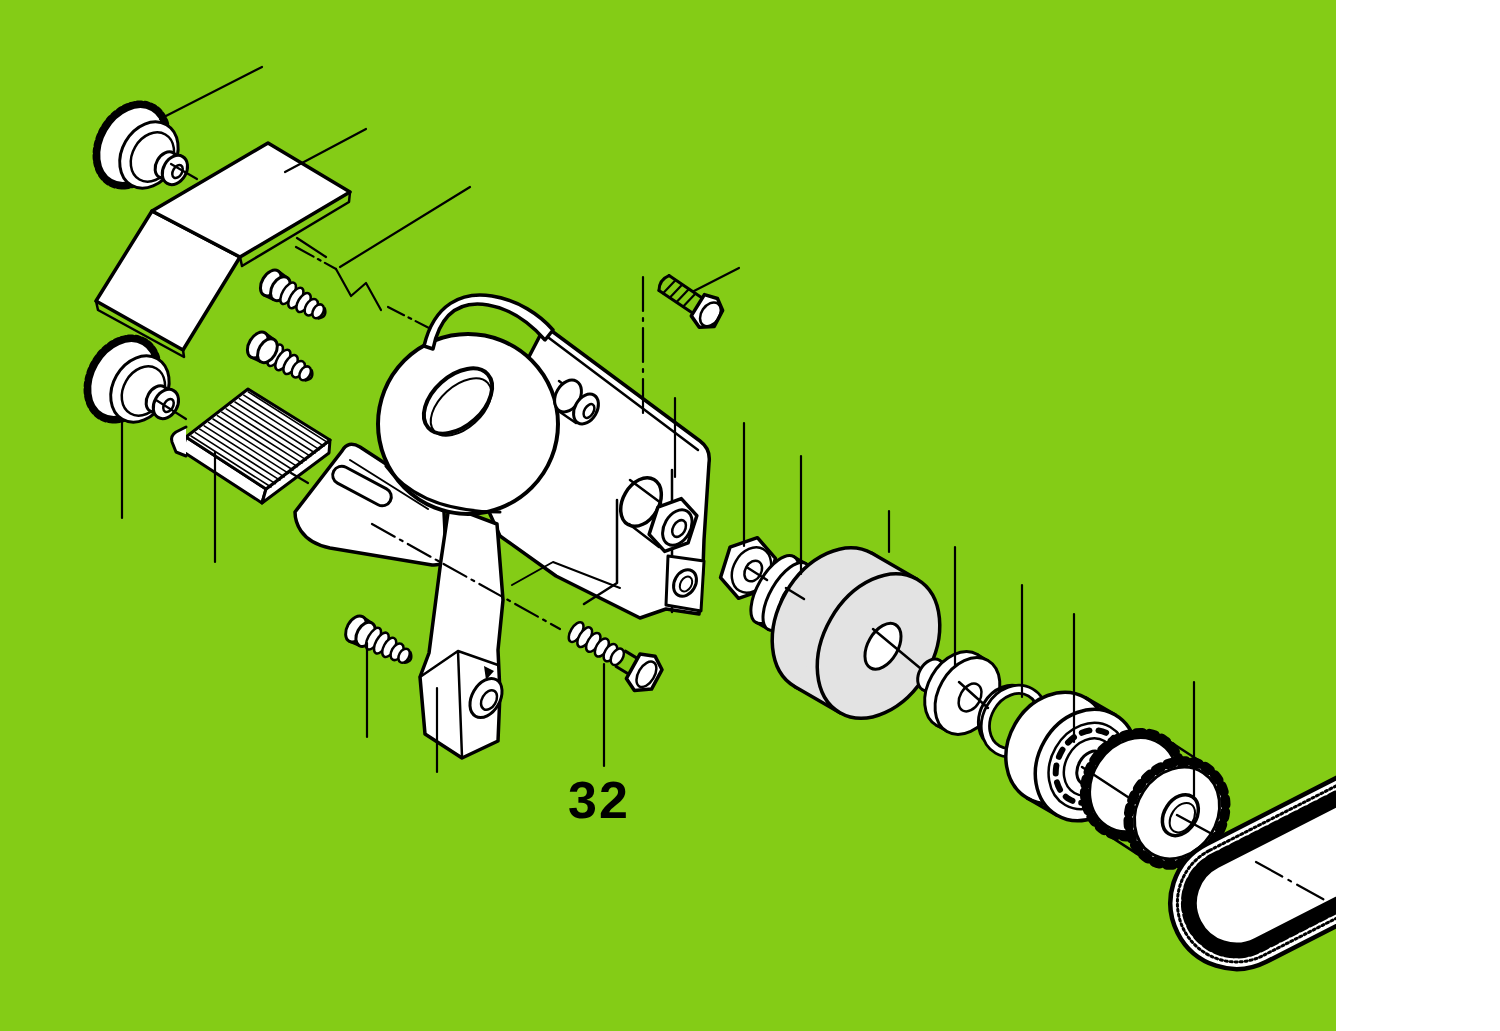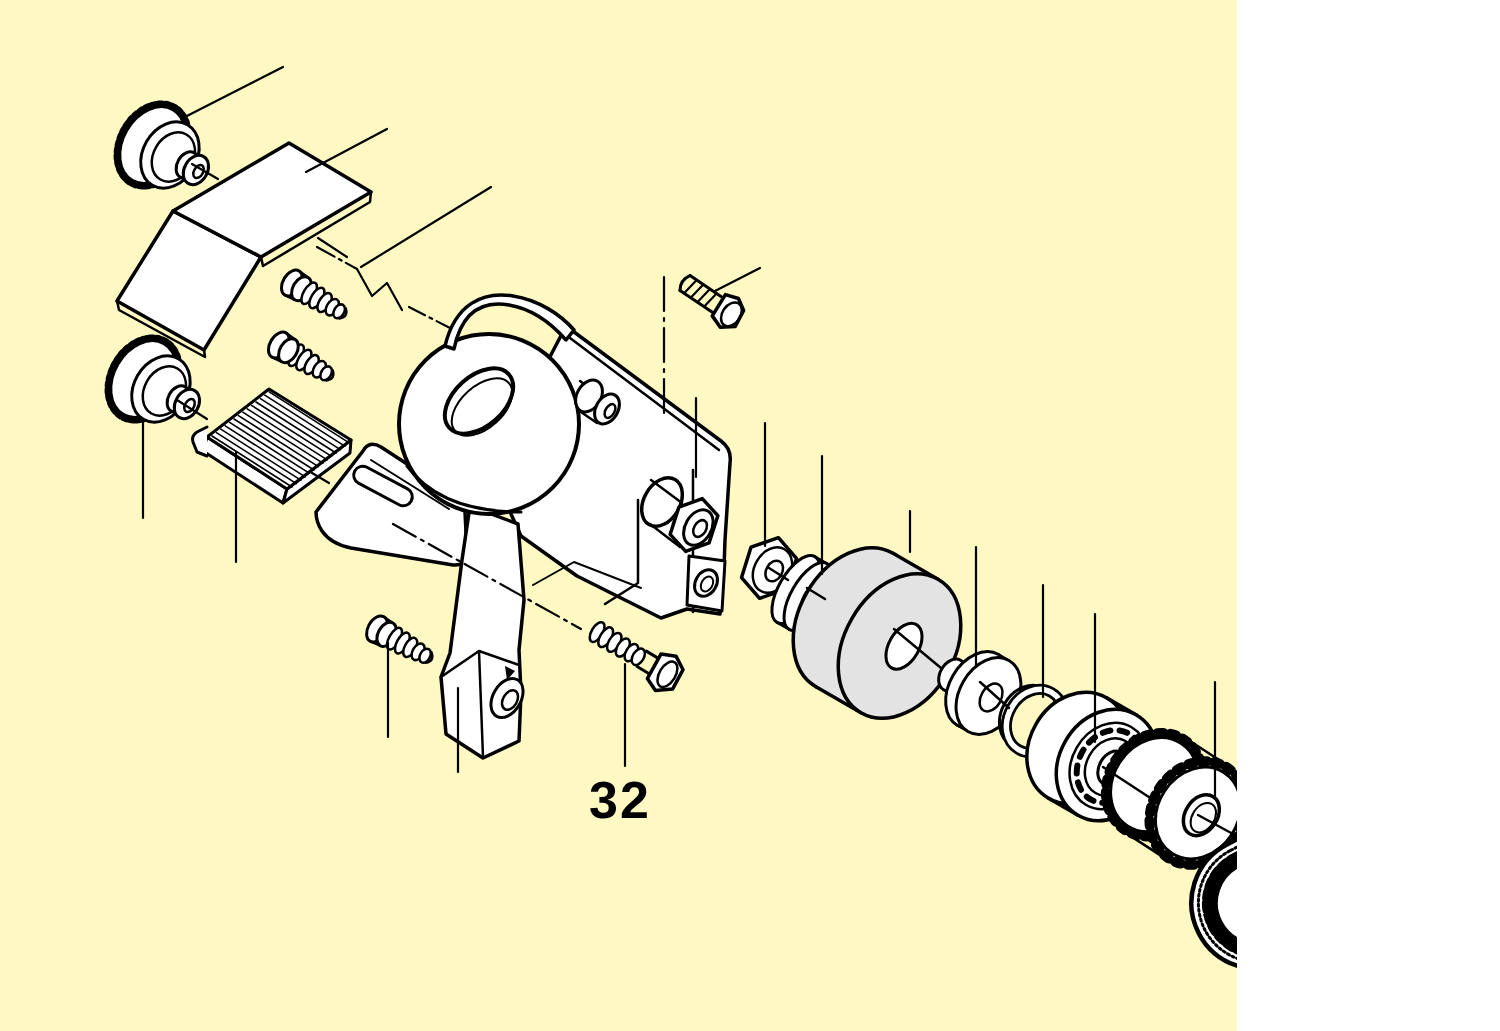--- a/index.html
+++ b/index.html
@@ -1,16 +1,16 @@
 <!DOCTYPE html>
 <html><head>
 <meta charset="utf-8">
 <style>
   html,body{margin:0;padding:0;background:#ffffff;}
-  .stage{width:1216px;height:1031px;position:relative;background:#fef9c3;overflow:hidden;padding-left:21px;}
+  .stage{width:1336px;height:1031px;position:relative;background:#84cc16;overflow:hidden;}
   svg{display:block;}
   .callout-text{font-family:"Liberation Sans", sans-serif;font-weight:700;font-size:52px;fill:#000;letter-spacing:2px;}
 </style>
 </head>
 <body>
 
 <div class="stage">
 <svg width="1500" height="1031" viewBox="0 0 1500 1031" xmlns="http://www.w3.org/2000/svg" fill="none" stroke="#000" stroke-linecap="round" stroke-linejoin="round">
 
   <g stroke-width="3.5">

